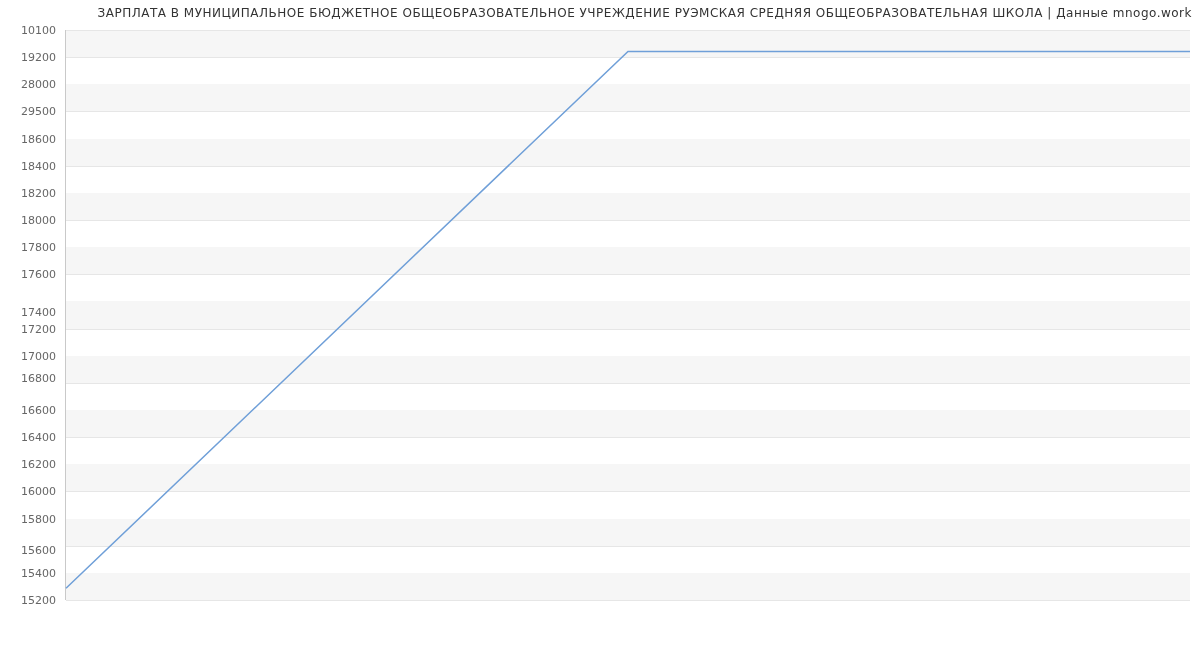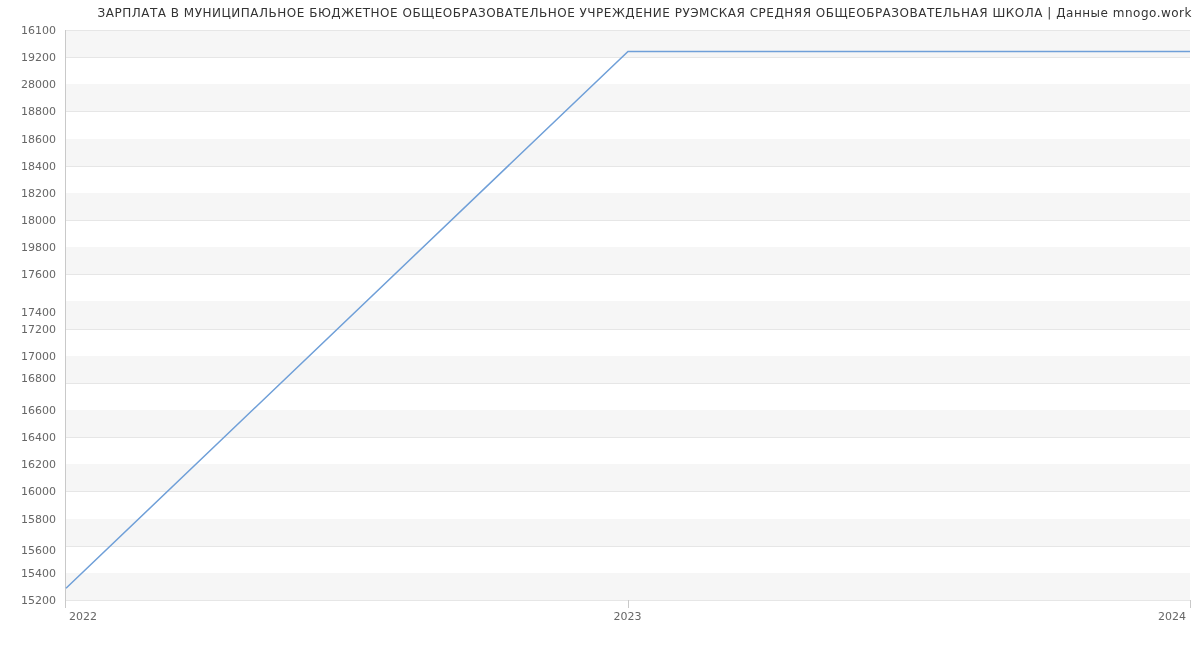--- a/index.html
+++ b/index.html
@@ -150,32 +150,24 @@
       <div class="y-tick" style="top: 488.571px;">15800</div>
       <div class="y-tick" style="top: 461.429px;">16000</div>
       <div class="y-tick" style="top: 434.286px;">16200</div>
       <div class="y-tick" style="top: 407.143px;">16400</div>
       <div class="y-tick" style="top: 380px;">16600</div>
       <div class="y-tick" style="top: 348px;">16800</div>
       <div class="y-tick" style="top: 325.714px;">17000</div>
       <div class="y-tick" style="top: 298.571px;">17200</div>
       <div class="y-tick" style="top: 282px; margin-left: 21px;">17400</div>
       <div class="y-tick" style="top: 244.286px;">17600</div>
-      <div class="y-tick" style="top: 217.143px;">19800</div>
+      <div class="y-tick" style="top: 217.143px;">17800</div>
       <div class="y-tick" style="top: 190px;">18000</div>
       <div class="y-tick" style="top: 162.857px;">18200</div>
       <div class="y-tick" style="top: 135.714px;">18400</div>
       <div class="y-tick" style="top: 108.571px;">18600</div>
-      <div class="y-tick" style="top: 81.4286px;">18800</div>
+      <div class="y-tick" style="top: 81.4286px;">29500</div>
       <div class="y-tick" style="top: 54.2857px;">28000</div>
       <div class="y-tick" style="top: 27.1429px;">19200</div>
-      <div class="y-tick" style="top: 0px;">16100</div>
-    </div>
-  <div class="x-ticks" id="x-ticks">
-      <div class="x-tick-mark" style="left: 0px;"></div>
-      <div class="x-tick-label" style="left: 18px;">2022</div>
-      <div class="x-tick-mark" style="left: 562.5px;"></div>
-      <div class="x-tick-label" style="left: 562.5px;">2023</div>
-      <div class="x-tick-mark" style="left: 1125px;"></div>
-      <div class="x-tick-label" style="left: 1107px;">2024</div>
+      <div class="y-tick" style="top: 0px;">10100</div>
     </div>
 
 </div>
 
 </body></html>

